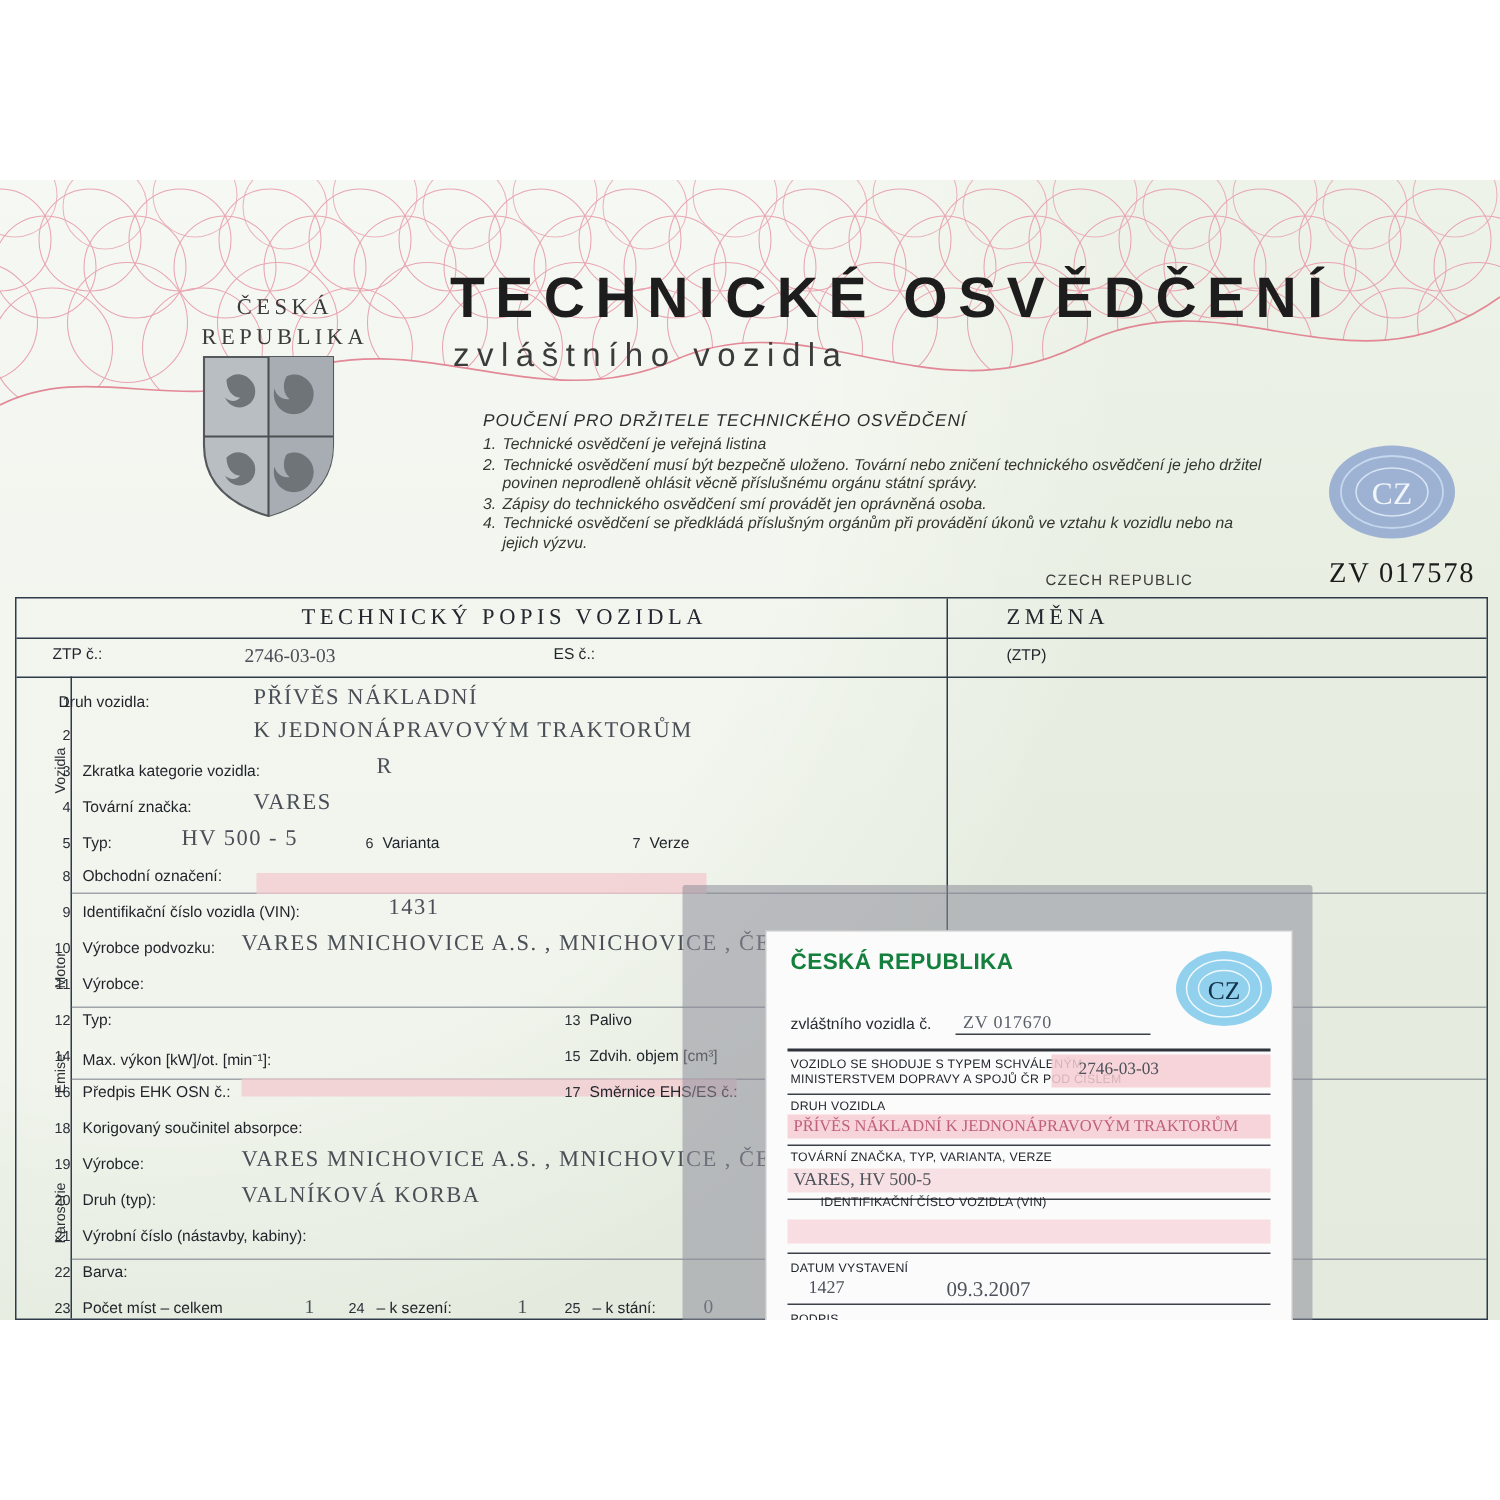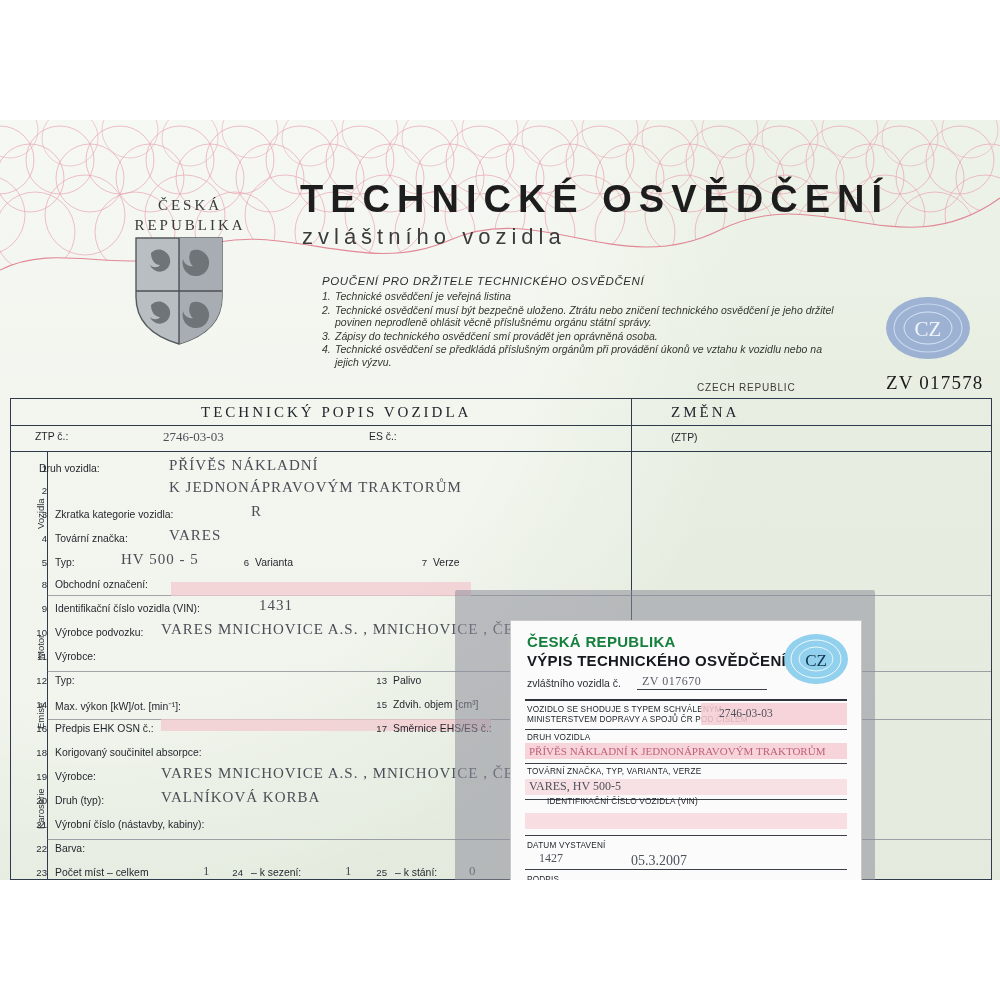--- a/index.html
+++ b/index.html
@@ -195,21 +195,21 @@
       </div>
 
       <div class="title1">TECHNICKÉ OSVĚDČENÍ</div>
       <div class="title2">zvláštního vozidla</div>
     </div>
 
     <div class="instr">
       <div class="ih">POUČENÍ PRO DRŽITELE TECHNICKÉHO OSVĚDČENÍ</div>
       <ol>
         <li><span class="n">1.</span><span>Technické osvědčení je veřejná listina</span></li>
-        <li><span class="n">2.</span><span>Technické osvědčení musí být bezpečně uloženo. Ztrátu nebo zničení technického osvědčení je jeho držitel povinen neprodleně ohlásit věcně příslušnému orgánu státní správy.</span></li>
+        <li><span class="n">2.</span><span>Technické osvědčení musí být bezpečně uloženo. Tovární nebo zničení technického osvědčení je jeho držitel povinen neprodleně ohlásit věcně příslušnému orgánu státní správy.</span></li>
         <li><span class="n">3.</span><span>Zápisy do technického osvědčení smí provádět jen oprávněná osoba.</span></li>
         <li><span class="n">4.</span><span>Technické osvědčení se předkládá příslušným orgánům při provádění úkonů ve vztahu k vozidlu nebo na jejich výzvu.</span></li>
       </ol>
     </div>
     <div class="czechrep">CZECH REPUBLIC</div>
 
     <div class="seal">
       <svg width="86" height="66" viewBox="0 0 86 66">
         <ellipse cx="43" cy="33" rx="42" ry="31" fill="#5f7fc4" opacity="0.55"></ellipse>
         <ellipse cx="43" cy="33" rx="34" ry="24" fill="none" stroke="#cfe0f5" stroke-width="1.2" opacity="0.8"></ellipse>
@@ -326,21 +326,20 @@
       <div class="row" style="left:384px;top:468px;">– k stání:</div>
       <div class="val valmid" style="left:458px;top:464px;">0</div>
 
     </div>
 
     <div class="cardwrap">
       <div class="cardshadow"></div>
       <div class="card">
 
         <div class="ctitle1">ČESKÁ REPUBLIKA</div>
-        <div class="ctitle2">VÝPIS TECHNICKÉHO OSVĚDČENÍ</div>
 
         <div class="cseal">
           <svg width="66" height="52" viewBox="0 0 66 52">
             <ellipse cx="33" cy="26" rx="32" ry="25" fill="#6fc3e8" opacity="0.75"></ellipse>
             <ellipse cx="33" cy="26" rx="25" ry="19" fill="none" stroke="#ffffff" stroke-width="1" opacity="0.85"></ellipse>
             <ellipse cx="33" cy="26" rx="17" ry="12" fill="none" stroke="#ffffff" stroke-width="0.9" opacity="0.85"></ellipse>
             <text x="33" y="33" font-family="Liberation Serif, serif" font-size="17" fill="#14324a" text-anchor="middle">CZ</text>
           </svg>
         </div>
 
@@ -365,21 +364,21 @@
         <div class="pinkbar" style="left:14px;top:158px;width:322px;height:16px;opacity:.55;"></div>
         <div class="cval" style="left:18px;top:158px;font-size:12px;">VARES, HV 500-5</div>
 
         <div class="uline" style="left:14px;top:178px;width:322px;"></div>
         <div class="lbl" style="left:16px;top:176px;padding-left:20px;">IDENTIFIKAČNÍ ČÍSLO VOZIDLA (VIN)</div>
         <div class="pinkbar" style="left:14px;top:192px;width:322px;height:16px;opacity:.6;"></div>
         <div class="cval" style="left:28px;top:194px;font-size:12px;margin-top:36px;">1427</div>
 
         <div class="uline" style="left:14px;top:214px;width:322px;"></div>
         <div class="lbl" style="left:16px;top:220px;">DATUM VYSTAVENÍ</div>
-        <div class="cval" style="left:120px;top:232px;font-size:14px;">05.3.2007</div>
+        <div class="cval" style="left:120px;top:232px;font-size:14px;">09.3.2007</div>
 
         <div class="uline" style="left:14px;top:248px;width:322px;"></div>
         <div class="lbl" style="left:16px;top:254px;">PODPIS</div>
 
       </div>
     </div>
 
   </div>
 </div>
 

